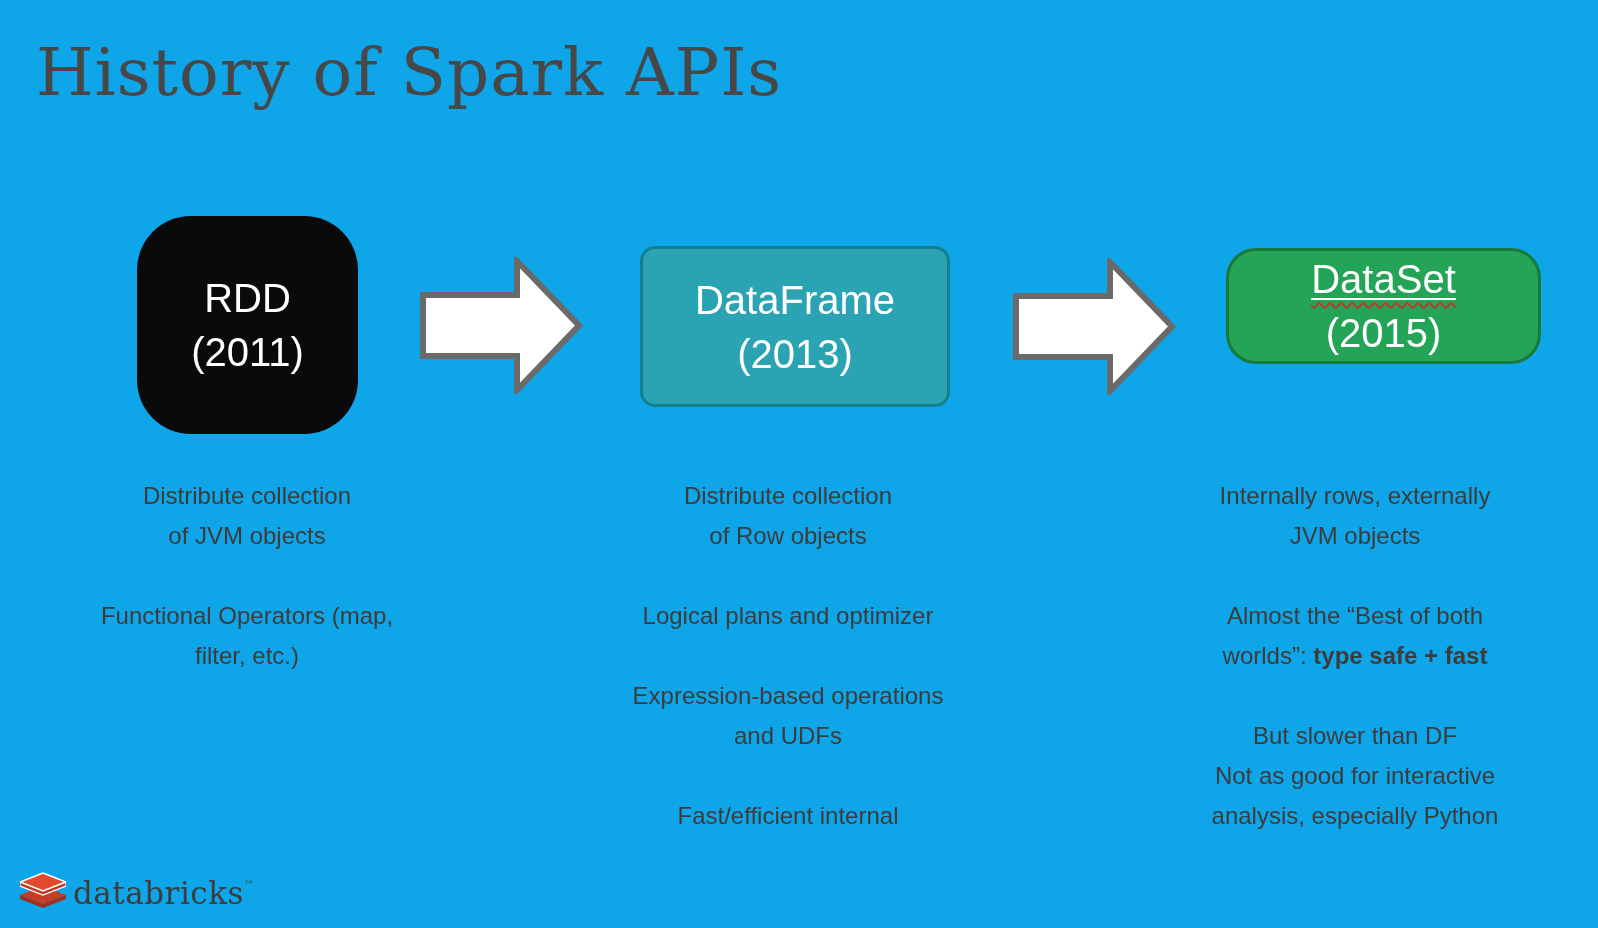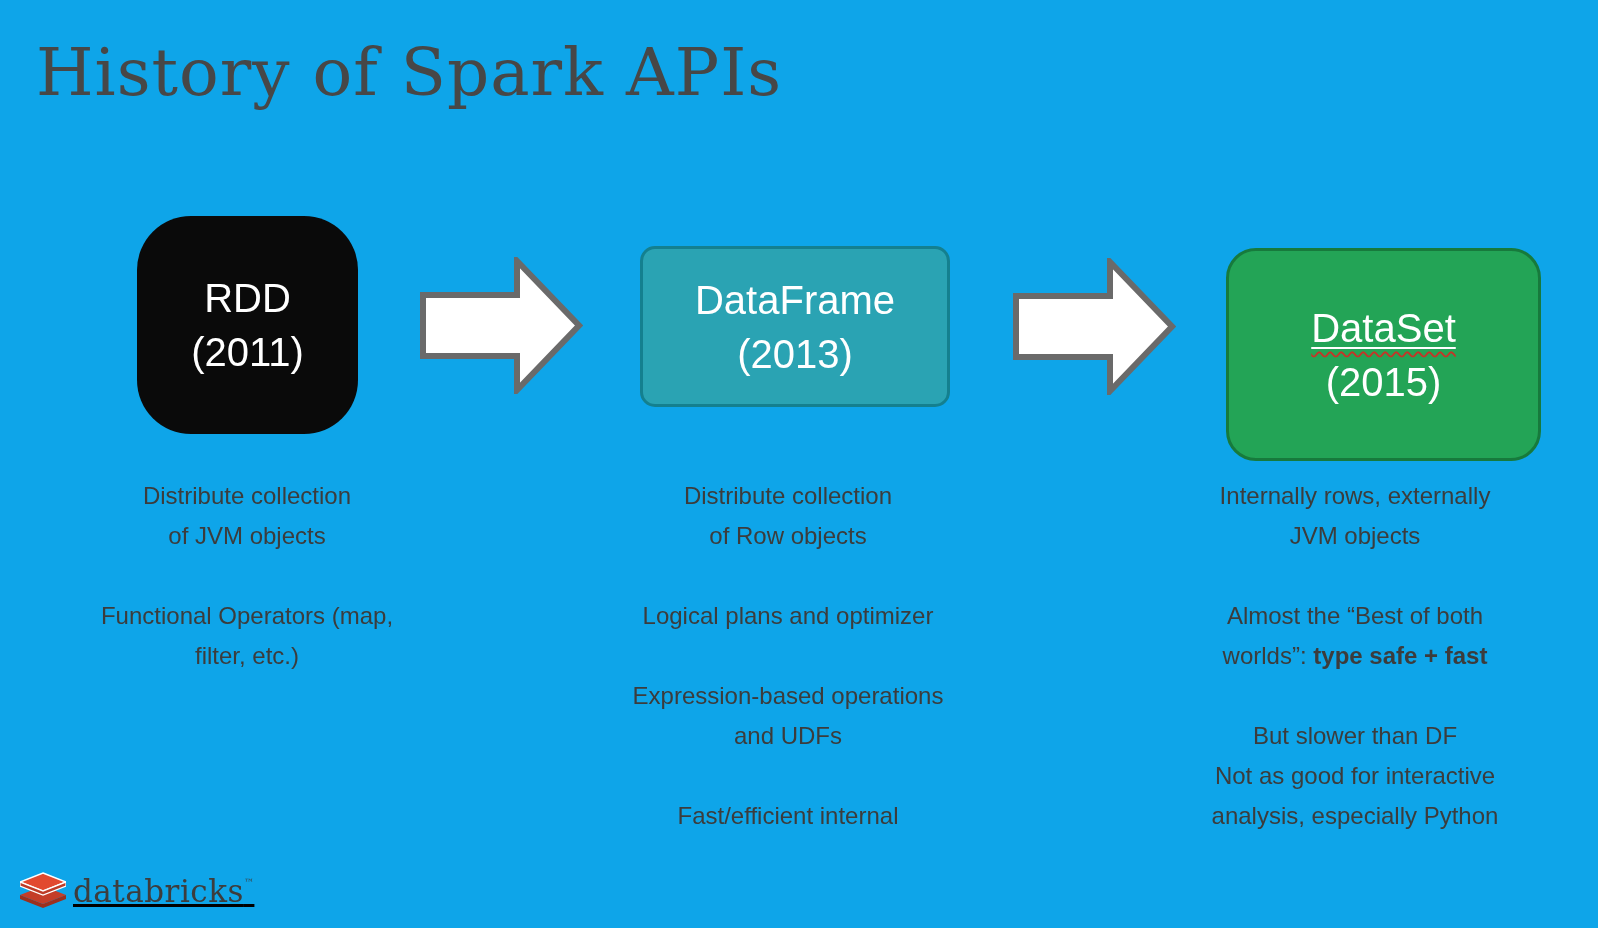--- a/index.html
+++ b/index.html
@@ -33,21 +33,21 @@
   }
   .node-rdd {
     left:137px; top:216px; width:221px; height:218px;
     background:#0a0a0a; border-radius:54px;
   }
   .node-dataframe {
     left:632px; top:246px; width:310px; height:161px;
     background:#2aa3b3; border:3px solid #14808f; border-radius:15px;margin-left:8px;
   }
   .node-dataset {
-    left:1226px; top:248px; width:315px; height:213px;
+    left:1226px; top:248px; width:315px; height:116px;
     background:#23a456; border:3px solid #177a3c; border-radius:30px;
   }
   .ds-wavy {
     text-decoration-line:underline;
     text-decoration-style:wavy;
     text-decoration-color:#c43527;
     text-decoration-thickness:2px;
     text-underline-offset:9px;
   }
   .ds-underline {
@@ -71,21 +71,21 @@
   }
   .col p { margin:0 0 40px 0; }
   .col-1 { left:30px;   width:434px; }
   .col-2 { left:568px;  width:440px; }
   .col-3 { left:1137px; width:436px; }
   .semibold { font-weight:600; }
 
   
   .logo {
     position:absolute; left:20px; top:872px;
-    display:flex; align-items:center;text-decoration:underline;
+    display:flex; align-items:flex-end;
   }
   .logo-icon { width:46px; height:38px; margin-right:7px; }
   .logo-text {
     font-family:"DejaVu Serif", serif;
     font-size:31px; line-height:34px;
     color:#3d3d3d;
     letter-spacing:0.5px;
   }
   .logo-tm {
     font-size:10px; color:#3d3d3d;

